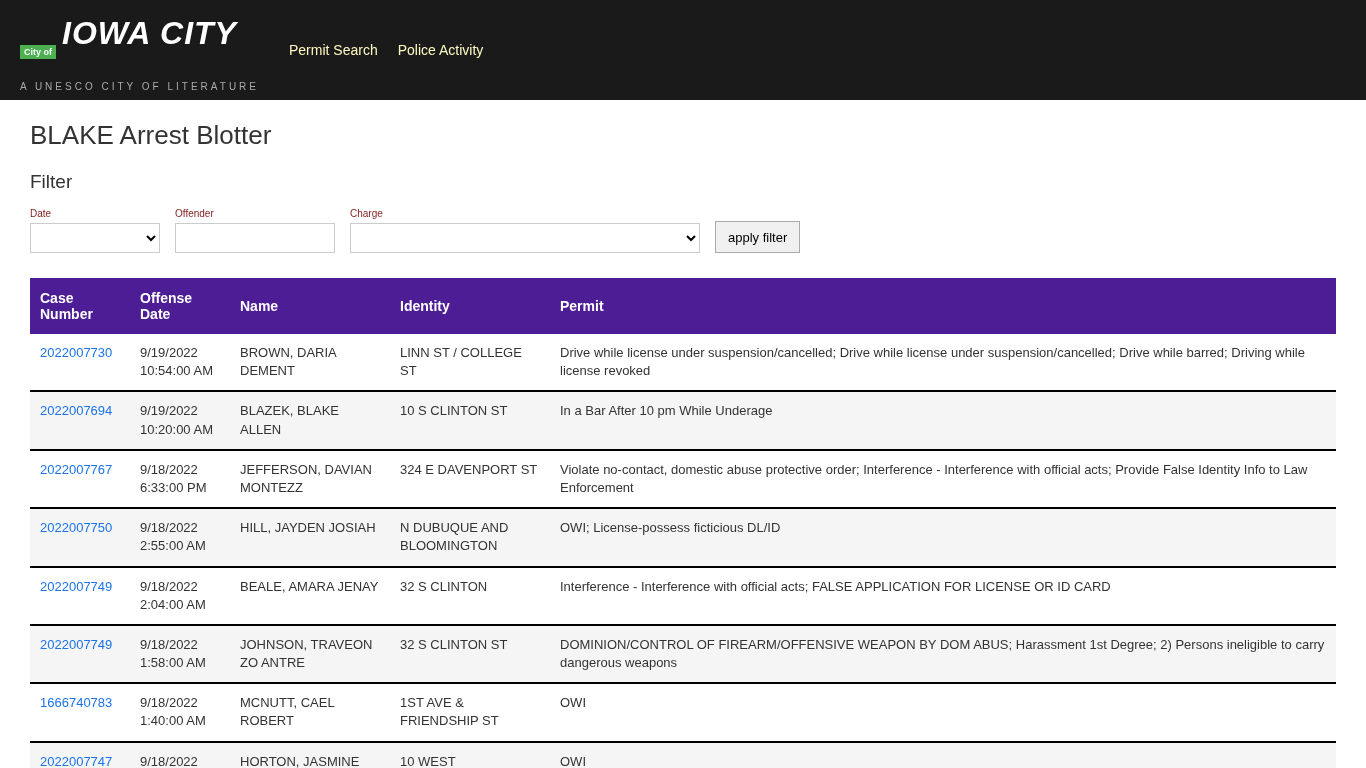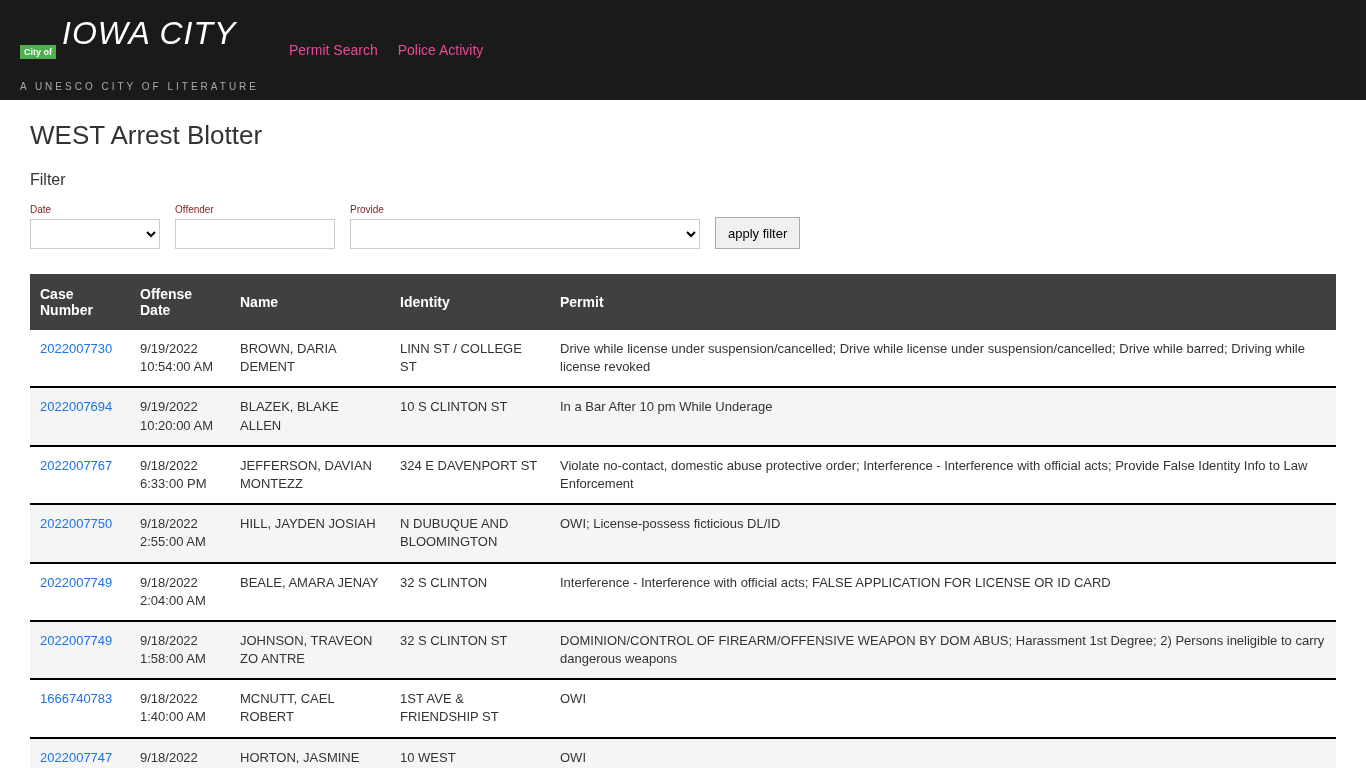--- a/index.html
+++ b/index.html
@@ -29,56 +29,56 @@
       background: #4caf50;
       color: white;
       font-size: 9px;
       padding: 2px 4px;
       font-weight: bold;
       margin-top: 37px;
     }
     .iowa-city-text {
       color: white;
       font-size: 32px;
-      font-weight: 400;
+      font-weight: 700;
       letter-spacing: 1px;
       font-style: italic;
     }
     .unesco-text {
       color: #aaa;
       font-size: 10px;
       letter-spacing: 3px;
       text-transform: uppercase;
       margin-top: 22px;
     }
     .nav-links {
       display: flex;
       gap: 20px;
     }
     .nav-link {
-      color: #ec4899;
+      color: #fef9c3;
       text-decoration: none;
       font-size: 14px;
       cursor: pointer;
     }
 
     
     .main-content {
       padding: 20px 30px;
     }
 
     .page-title {
       font-size: 26px;
       font-weight: normal;
       color: #333;
       margin-bottom: 20px;
     }
 
     .filter-section-title {
-      font-size: 16px;
+      font-size: 19px;
       font-weight: normal;
       color: #333;
       margin-bottom: 15px;
     }
 
     .filter-row {
       display: flex;
       align-items: flex-end;
       gap: 15px;
       margin-bottom: 25px;
@@ -126,21 +126,21 @@
       white-space: nowrap;
     }
 
     
     .data-table {
       width: 100%;
       border-collapse: collapse;
     }
 
     .data-table thead tr {
-      background: #404040;
+      background: #4c1d95;
       margin-left: 11px;
     }
 
     .data-table thead th {
       color: white;
       padding: 12px 10px;
       text-align: left;
       font-weight: bold;
       font-size: 14px;
     }
@@ -189,39 +189,39 @@
       <span class="unesco-text">A UNESCO CITY OF LITERATURE</span>
     </div>
     <nav class="nav-links">
       <a class="nav-link" href="#">Permit Search</a>
       <a class="nav-link" href="#">Police Activity</a>
     </nav>
   </div>
 </header>
 
 <main class="main-content">
-  <h1 class="page-title">WEST Arrest Blotter</h1>
+  <h1 class="page-title">BLAKE Arrest Blotter</h1>
 
   <h2 class="filter-section-title">Filter</h2>
 
   <div class="filter-row">
     <div class="filter-group">
       <label class="filter-label">Date</label>
       <select class="filter-select date-select">
         <option value=""></option>
         <option value="9/18/2022">9/18/2022</option>
         <option value="9/19/2022">9/19/2022</option>
       </select>
     </div>
     <div class="filter-group">
       <label class="filter-label">Offender</label>
       <input type="text" class="filter-input" value="" style="">
     </div>
     <div class="filter-group">
-      <label class="filter-label">Provide</label>
+      <label class="filter-label">Charge</label>
       <select class="filter-select charge-select">
         <option value=""></option>
       </select>
     </div>
     <button class="apply-btn">apply filter</button>
   </div>
 
   <table class="data-table">
     <thead>
       <tr>

